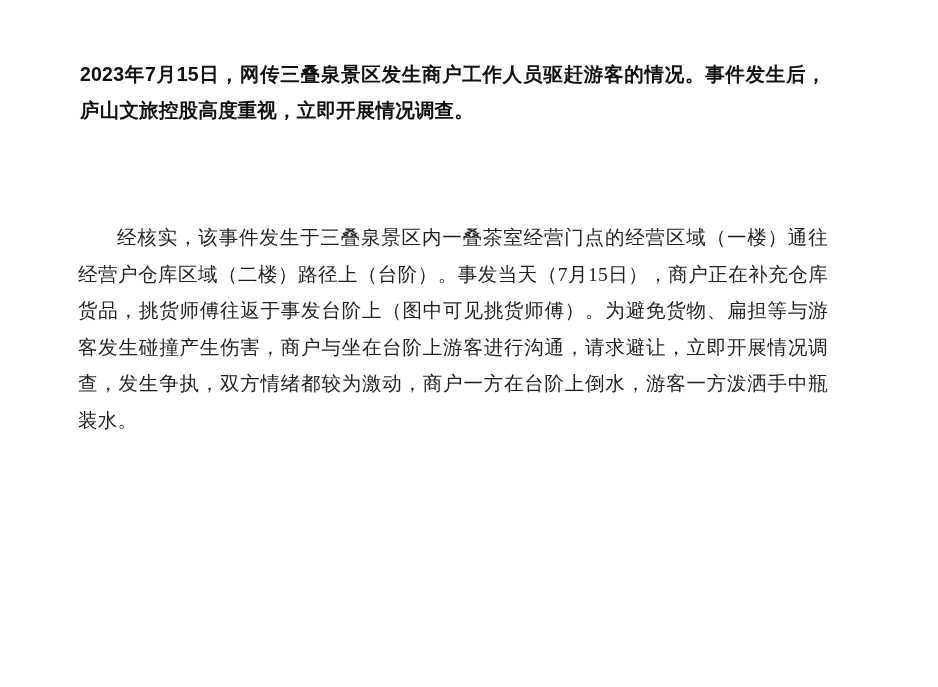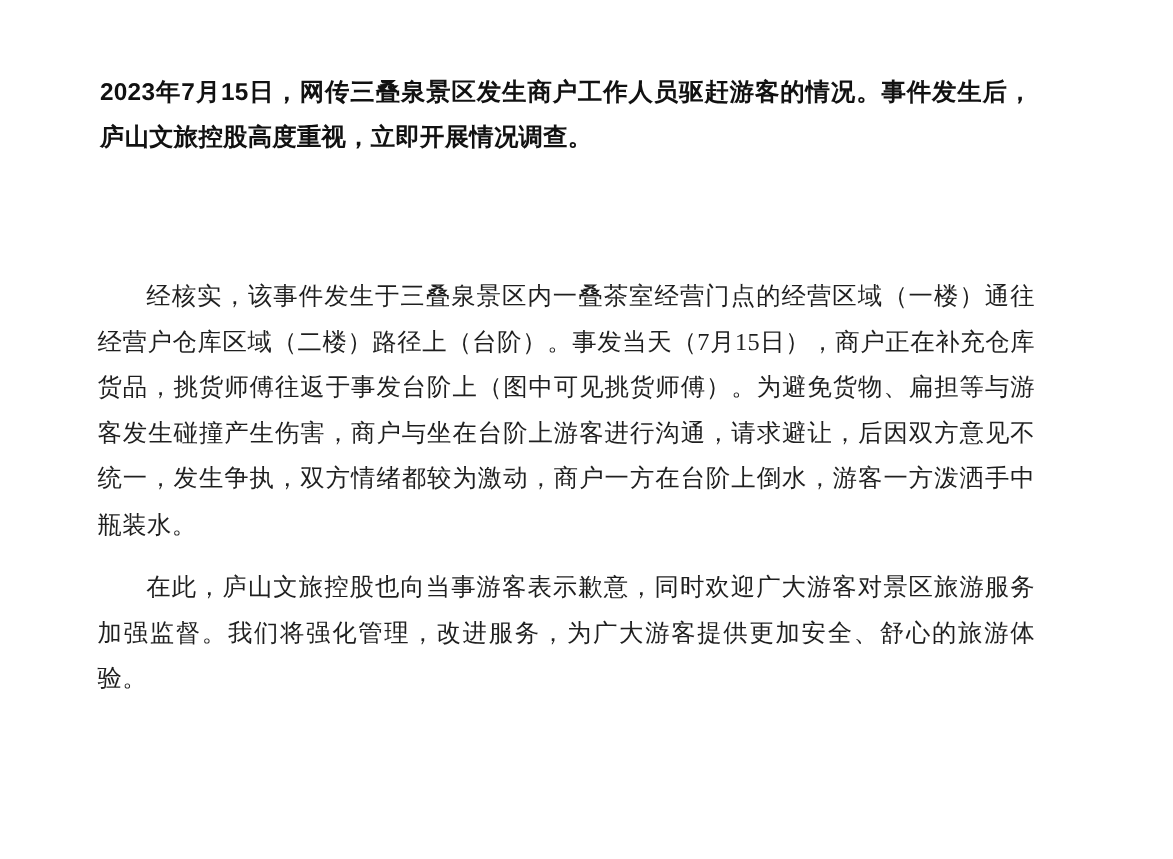--- a/index.html
+++ b/index.html
@@ -58,17 +58,16 @@
 </head>
 <body>
 
 <div class="page">
 
   <p class="headline">2023年7月15日，网传三叠泉景区发生商户工作人员驱赶游客的情况。事件发生后，庐山文旅控股高度重视，立即开展情况调查。</p>
 
   <div class="spacer"></div>
 
   <div class="body-block">
-    <p class="para">经核实，该事件发生于三叠泉景区内一叠茶室经营门点的经营区域（一楼）通往经营户仓库区域（二楼）路径上（台阶）。事发当天（7月15日），商户正在补充仓库货品，挑货师傅往返于事发台阶上（图中可见挑货师傅）。为避免货物、扁担等与游客发生碰撞产生伤害，商户与坐在台阶上游客进行沟通，请求避让，后因双方意见不统一，发生争执，双方情绪都较为激动，商户一方在台阶上倒水，游客一方泼洒手中瓶装水。</p>
-    <p class="para">在此，庐山文旅控股也向当事游客表示歉意，同时欢迎广大游客对景区旅游服务加强监督。我们将强化管理，改进服务，为广大游客提供更加安全、舒心的旅游体验。</p>
+    <p class="para">经核实，该事件发生于三叠泉景区内一叠茶室经营门点的经营区域（一楼）通往经营户仓库区域（二楼）路径上（台阶）。事发当天（7月15日），商户正在补充仓库货品，挑货师傅往返于事发台阶上（图中可见挑货师傅）。为避免货物、扁担等与游客发生碰撞产生伤害，商户与坐在台阶上游客进行沟通，请求避让，立即开展情况调查，发生争执，双方情绪都较为激动，商户一方在台阶上倒水，游客一方泼洒手中瓶装水。</p>
   </div>
 
 </div>
 
 </body></html>

